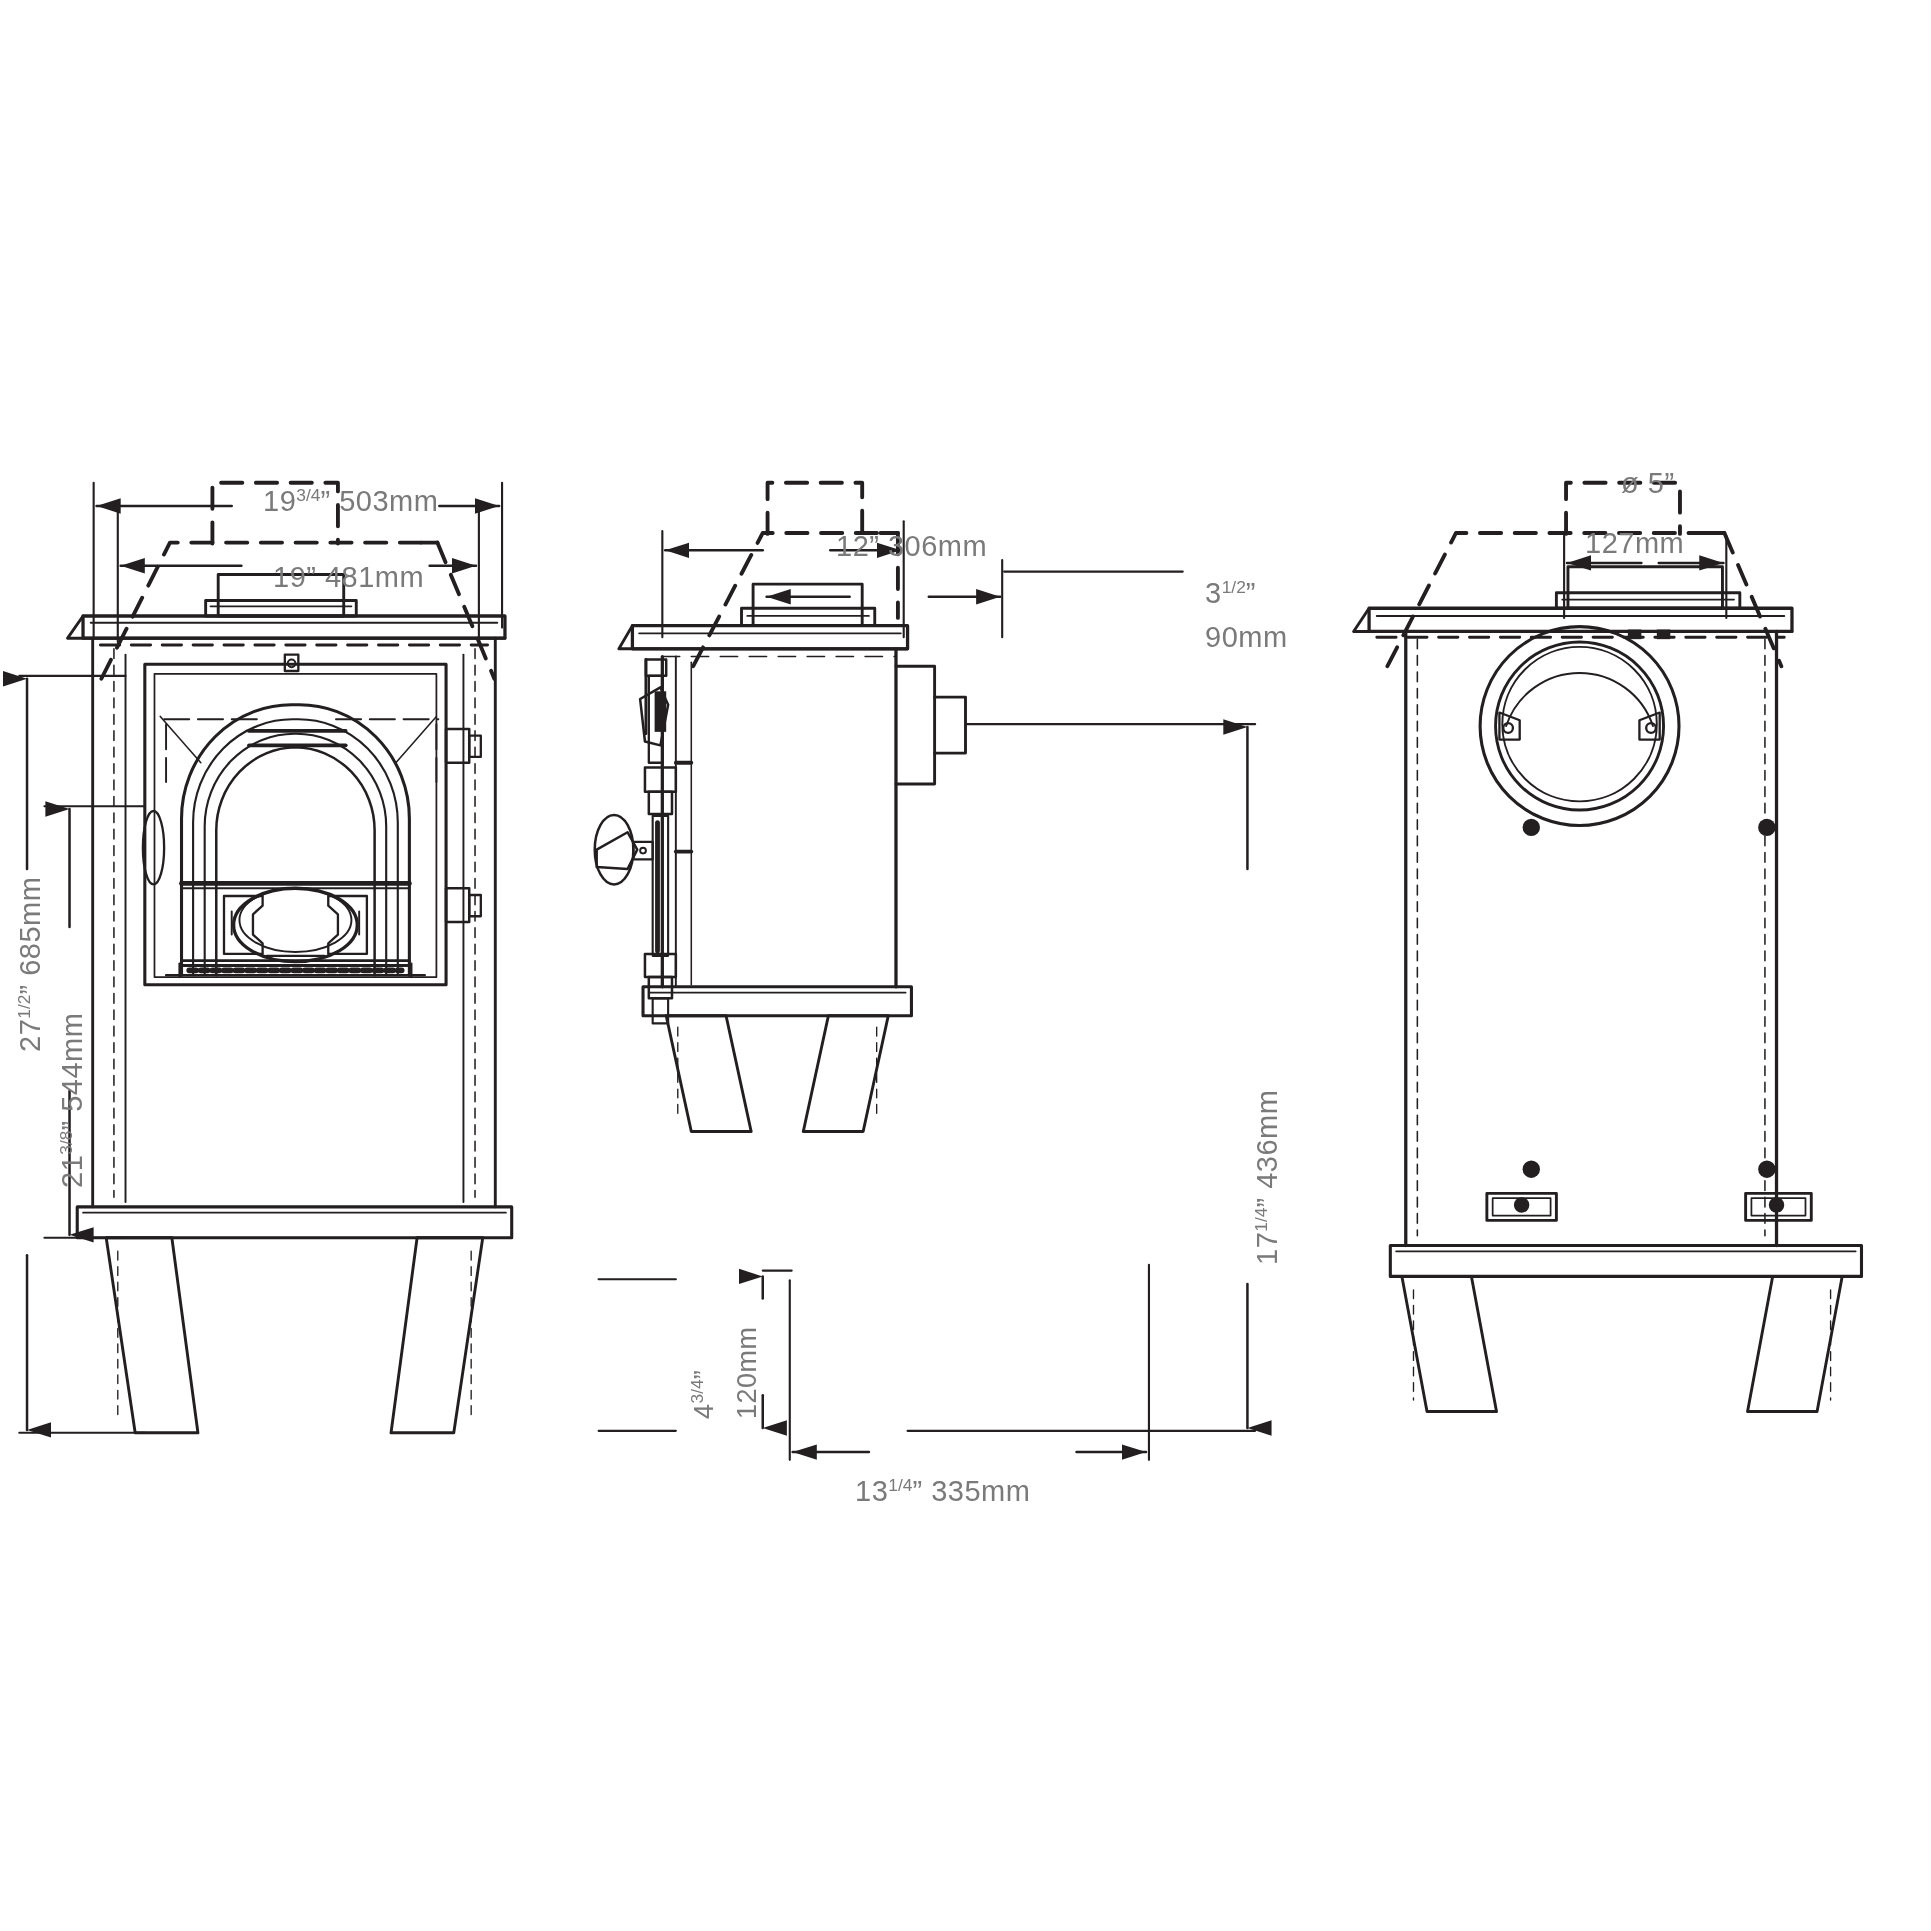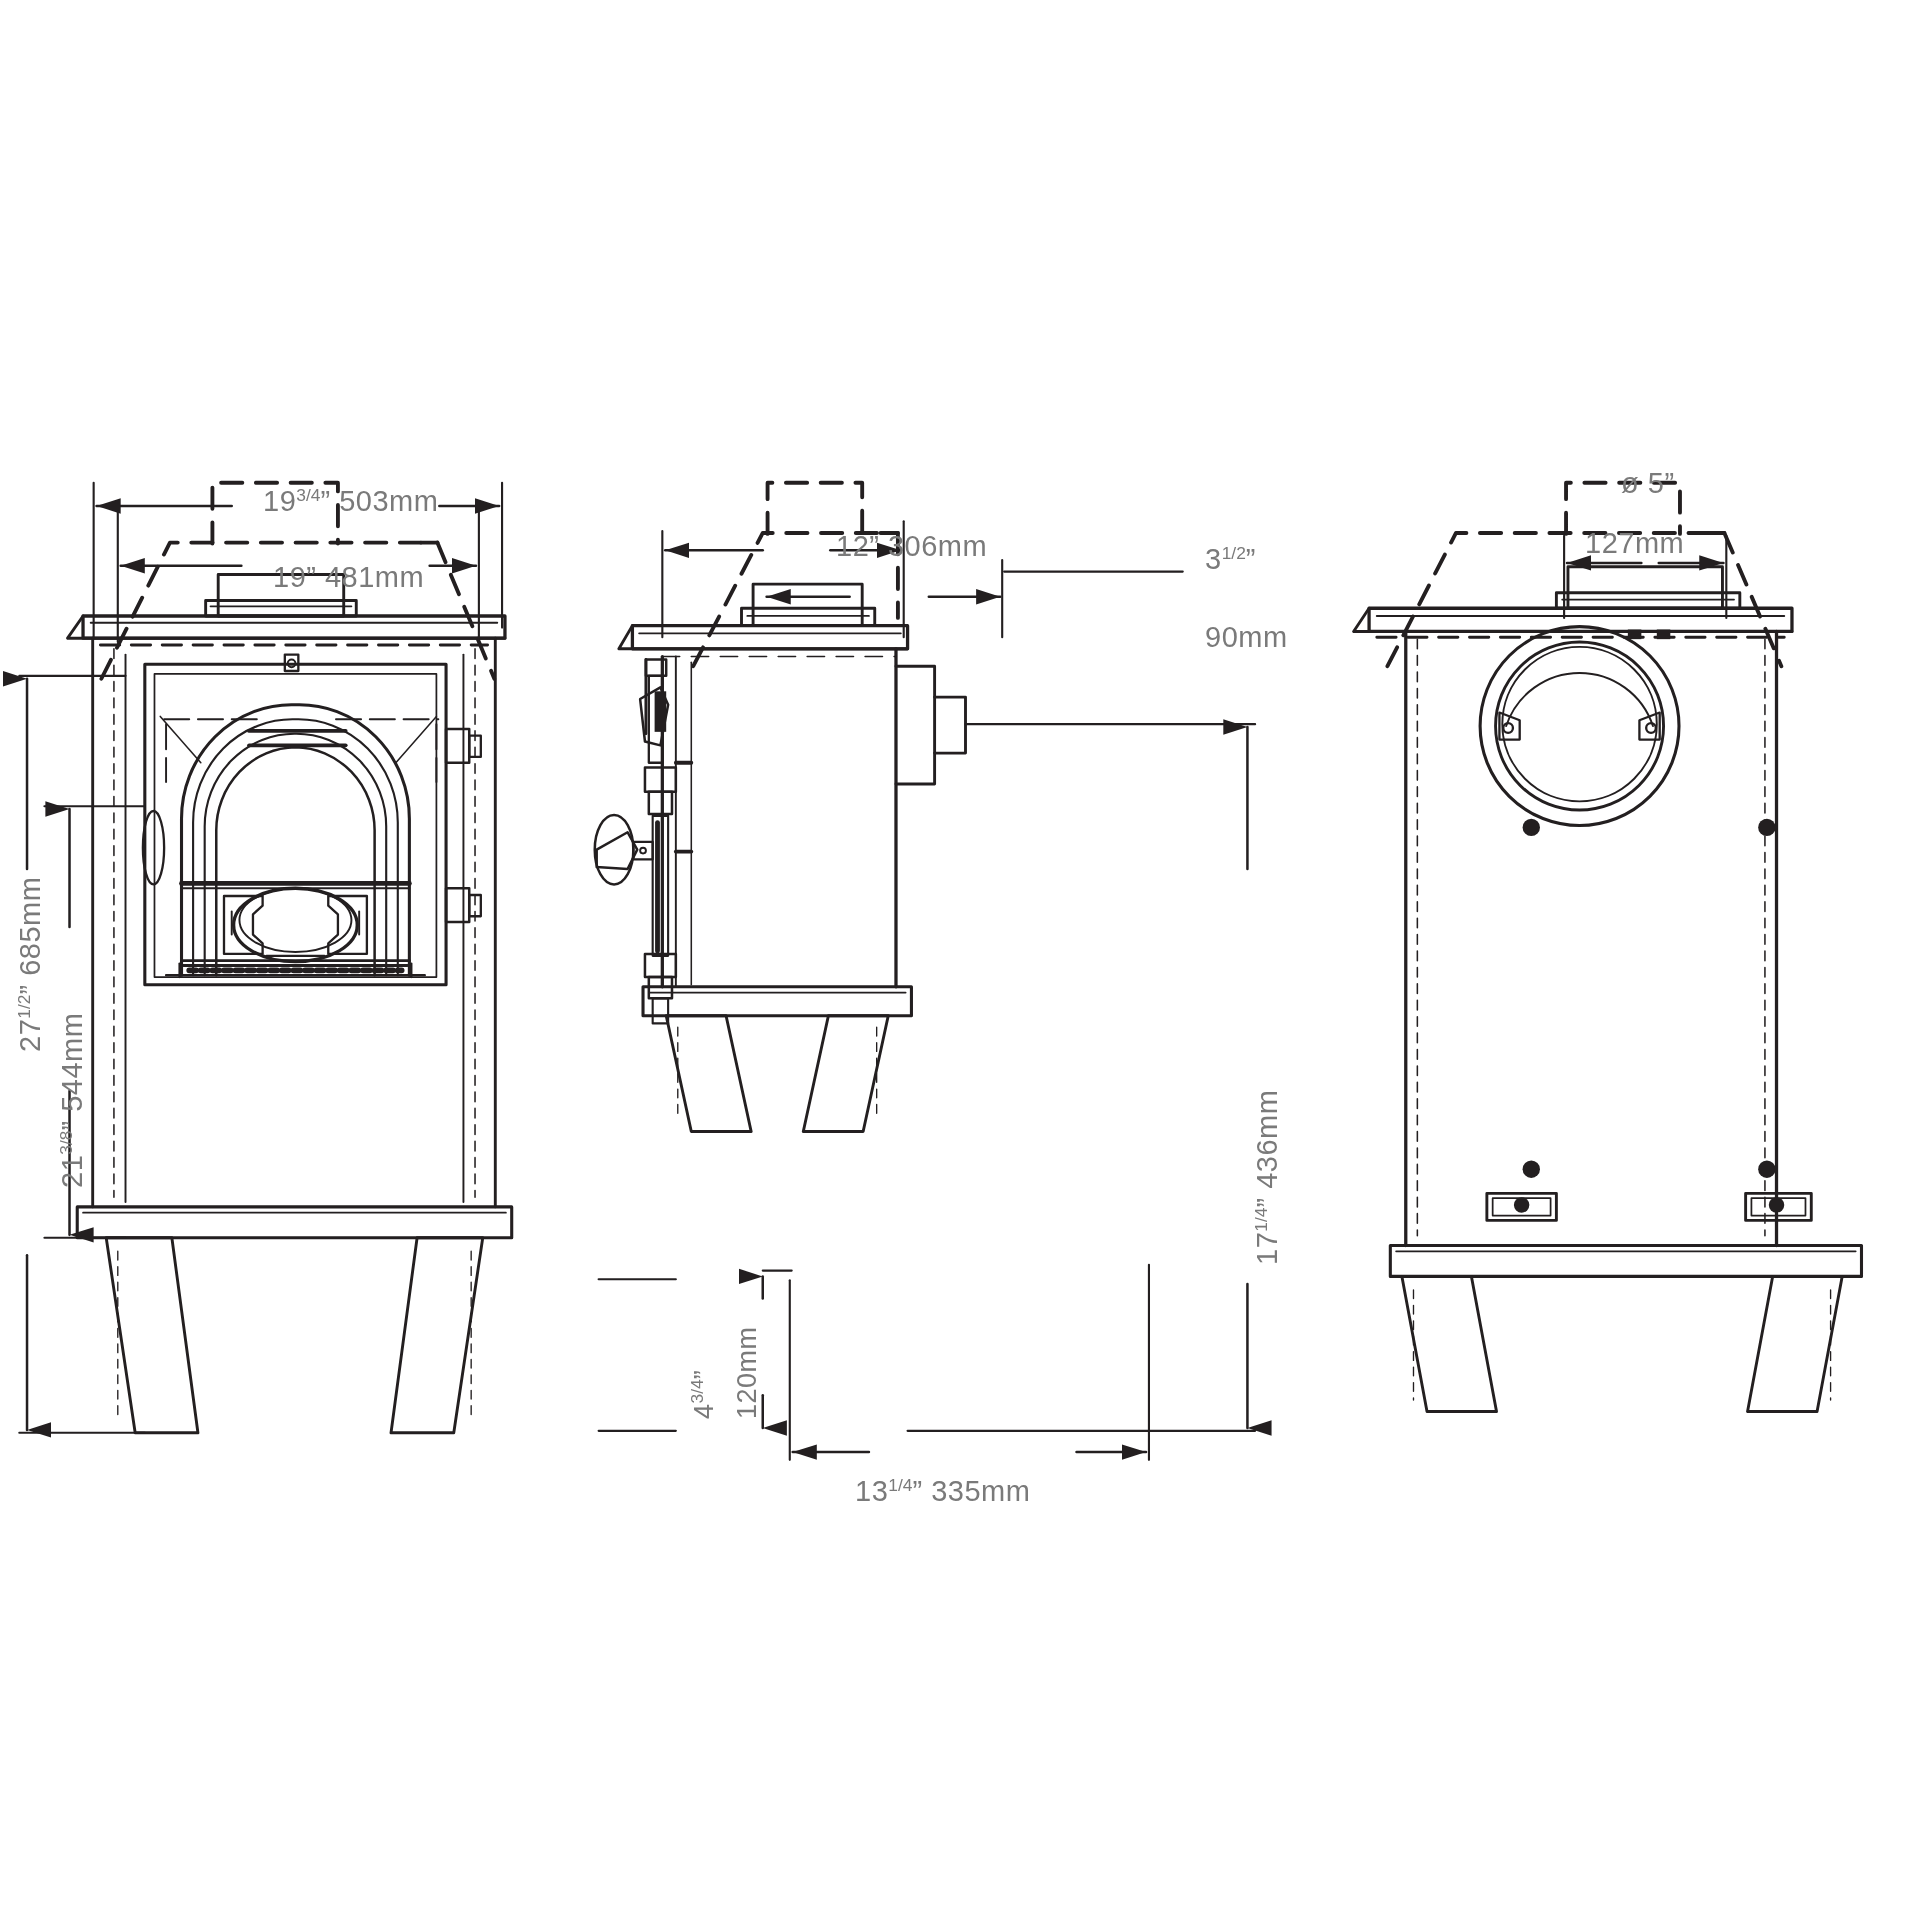--- a/index.html
+++ b/index.html
@@ -409,21 +409,21 @@
   </div>
 
   <div class="dimlabel rot90" style="left:56px; top:1188px; transform-origin:0 0;">
     <span>21</span><span class="frac">3/8</span><span>”  544mm</span>
   </div>
 
   <div class="dimlabel" style="left:800px; top:530px;margin-left:36px;">
     <span>12</span><span>”  306mm</span>
   </div>
 
-  <div class="dimlabel" style="left:1205px; top:543px;">
+  <div class="dimlabel" style="left:1205px; top:577px;">
     <span>3</span><span class="frac">1/2</span><span>”</span>
   </div>
   <div class="dimlabel" style="left:1205px; top:621px;">90mm</div>
 
   <div class="dimlabel rot90" style="left:1251px; top:1265px; transform-origin:0 0;">
     <span>17</span><span class="frac">1/4</span><span>”  436mm</span>
   </div>
 
   <div class="dimlabel rot90" style="left:687px; top:1419px; transform-origin:0 0; font-size:27px;">
     <span>4</span><span class="frac">3/4</span><span>”</span>

